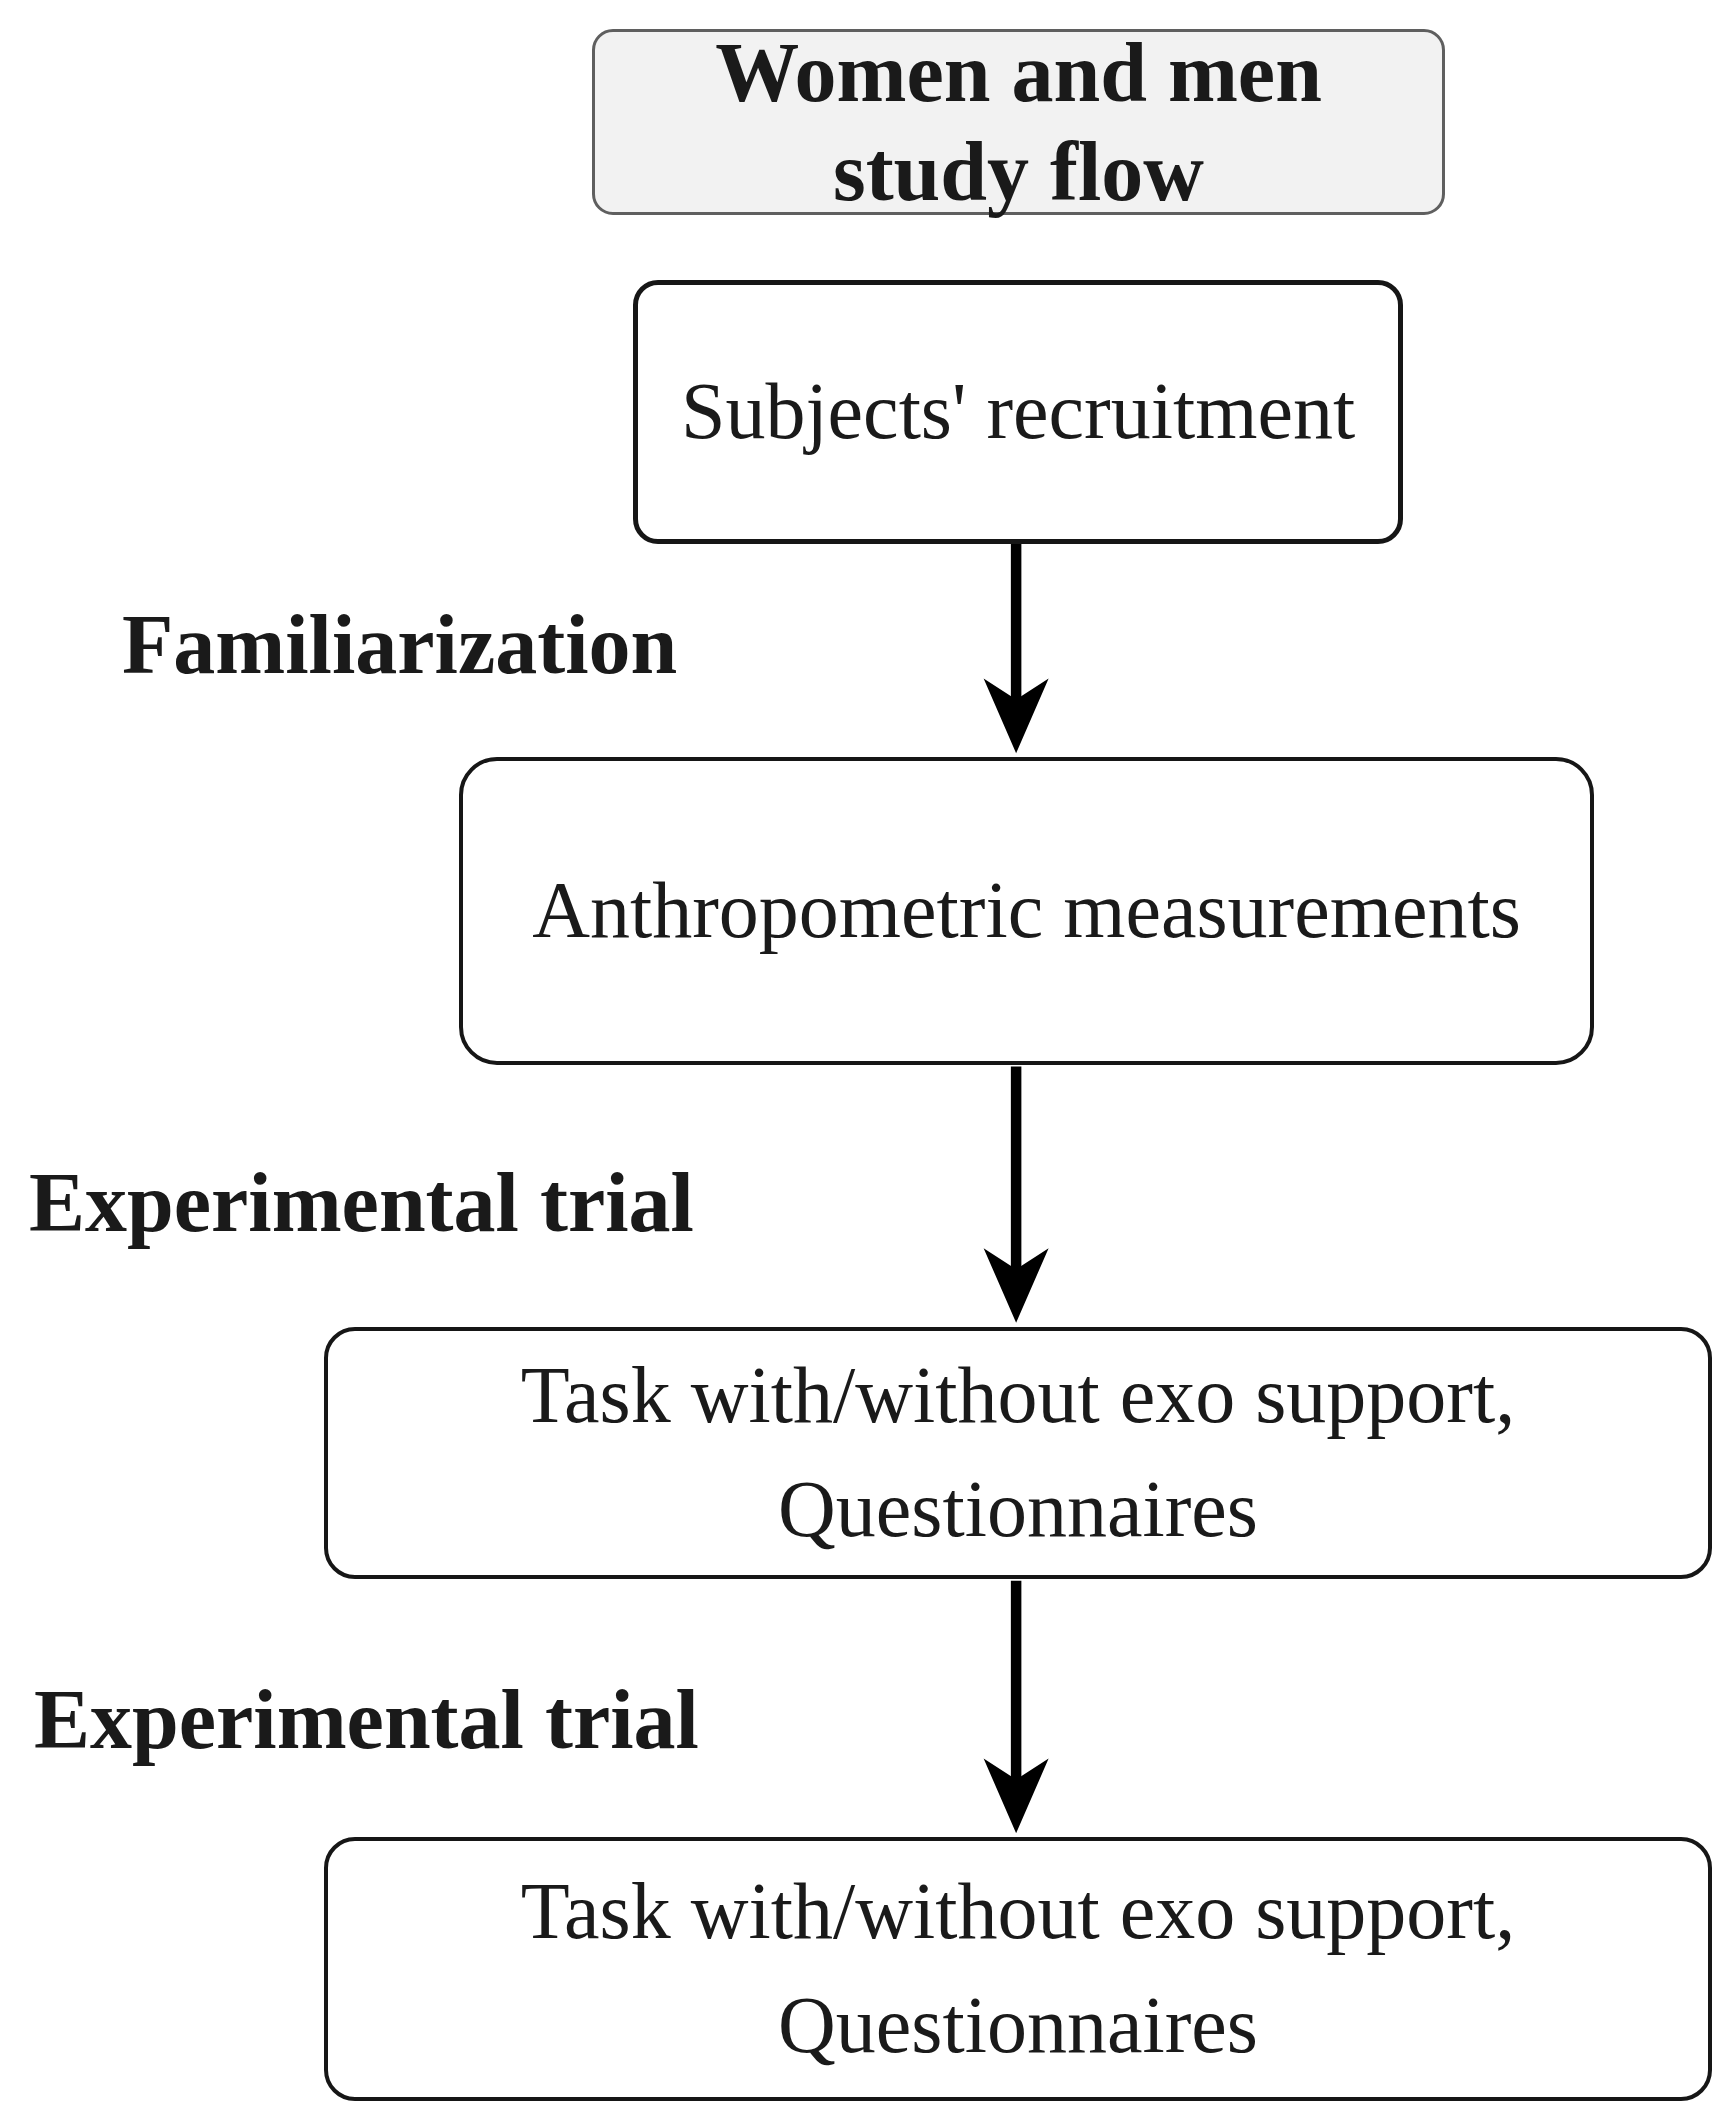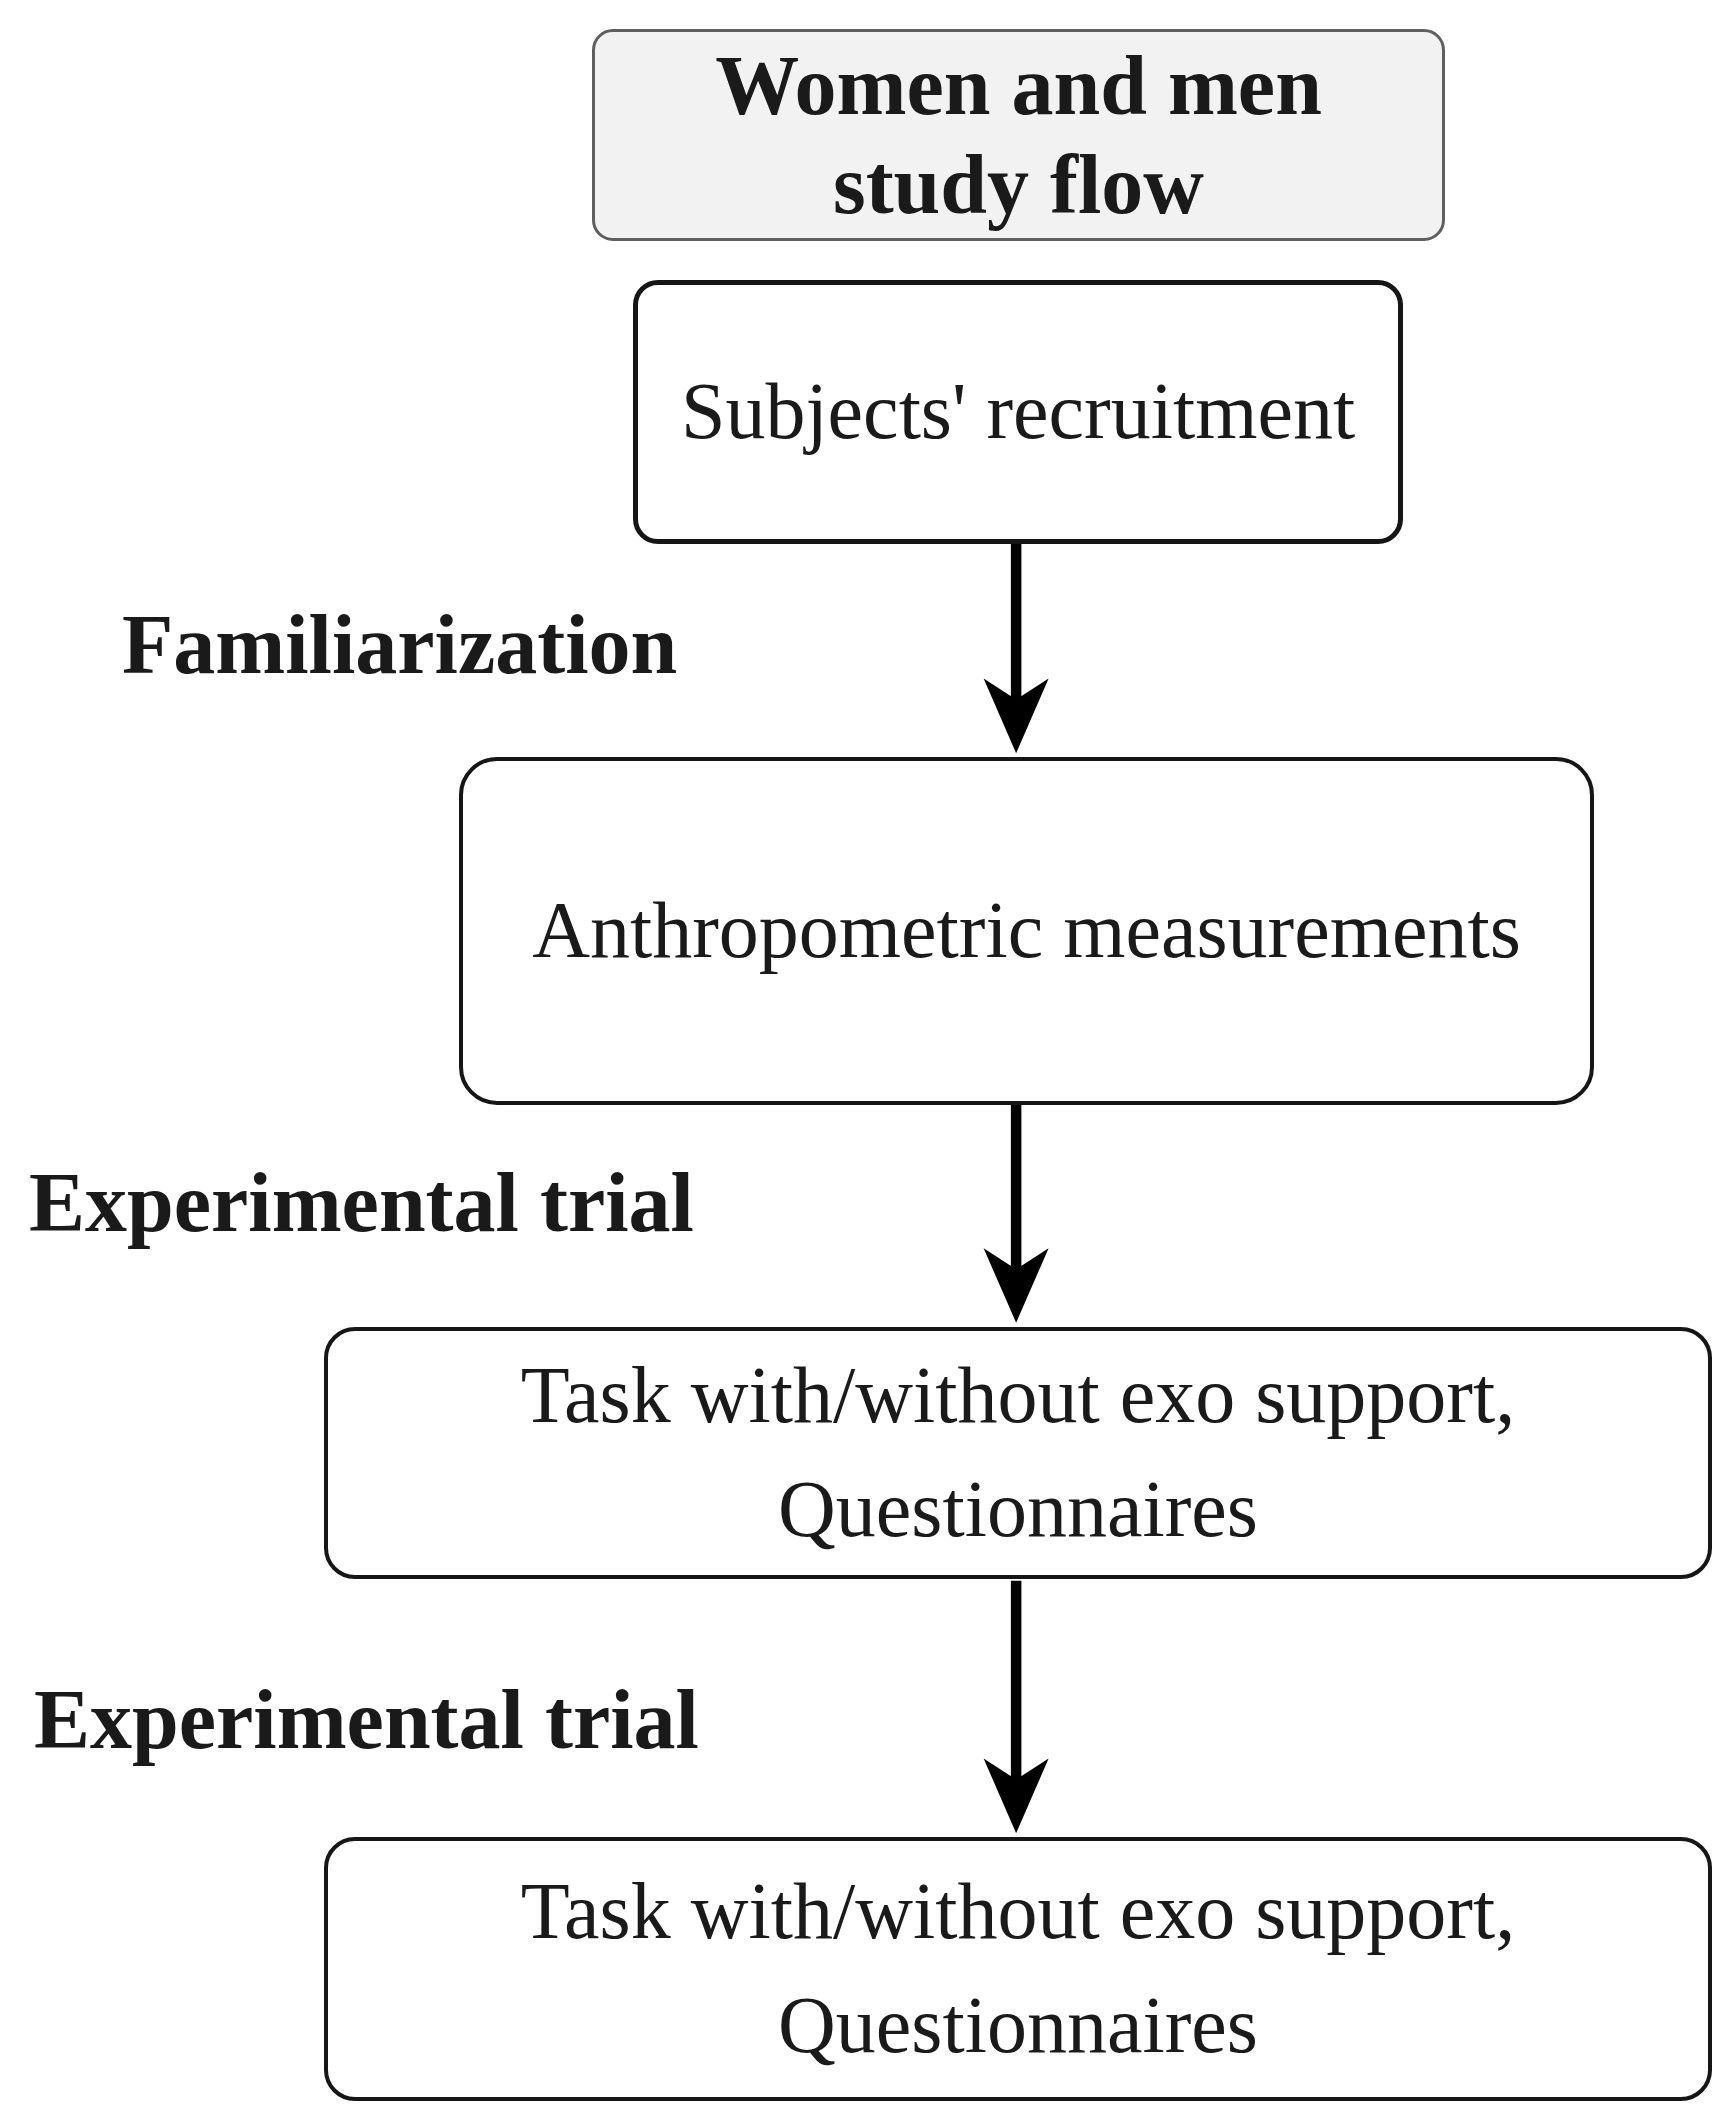--- a/index.html
+++ b/index.html
@@ -36,35 +36,35 @@
     align-items:center;
     justify-content:center;
     text-align:center;
     background:var(--box-fill);
     border:4.8px solid var(--box-border);
     font-size:80px;
     line-height:1.42;
     white-space:pre-line;
   }
   .title-node{
-    left:592px;top:29px;width:853px;height:212px;
+    left:592px;top:29px;width:853px;height:186px;
     background:var(--title-fill);
     border:3.8px solid var(--title-border);
     border-radius:21px;
     font-weight:bold;
     font-size:84px;
     line-height:1.18;
   }
   .node-recruitment{
     left:633px;top:280px;width:770px;height:264px;
     border-width:5.7px;
     border-radius:25px;
   }
   .node-anthro{
-    left:459px;top:757px;width:1135px;height:348px;
+    left:459px;top:757px;width:1135px;height:308px;
     border-radius:38px;
   }
   .node-task-1{
     left:324px;top:1327px;width:1388px;height:252px;
     border-radius:31px;
   }
   .node-task-2{
     left:324px;top:1837px;width:1388px;height:264px;
     border-radius:31px;
   }

